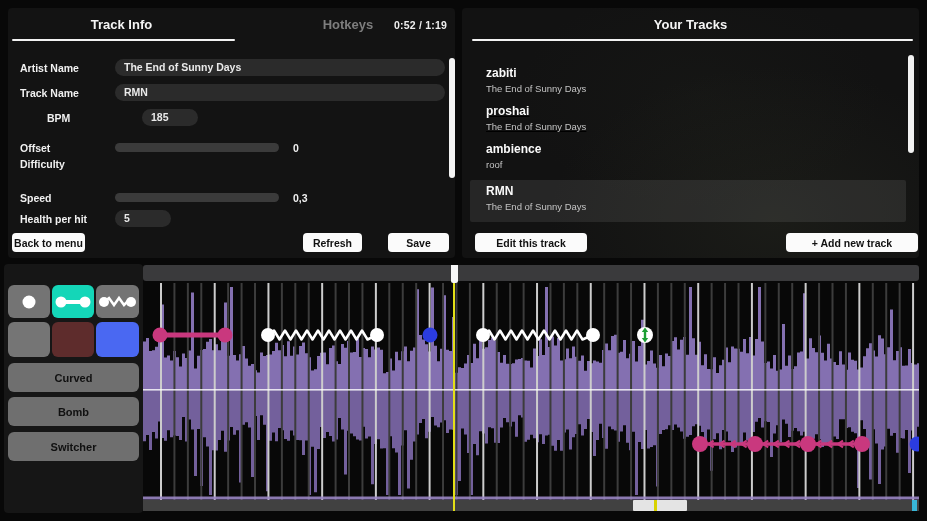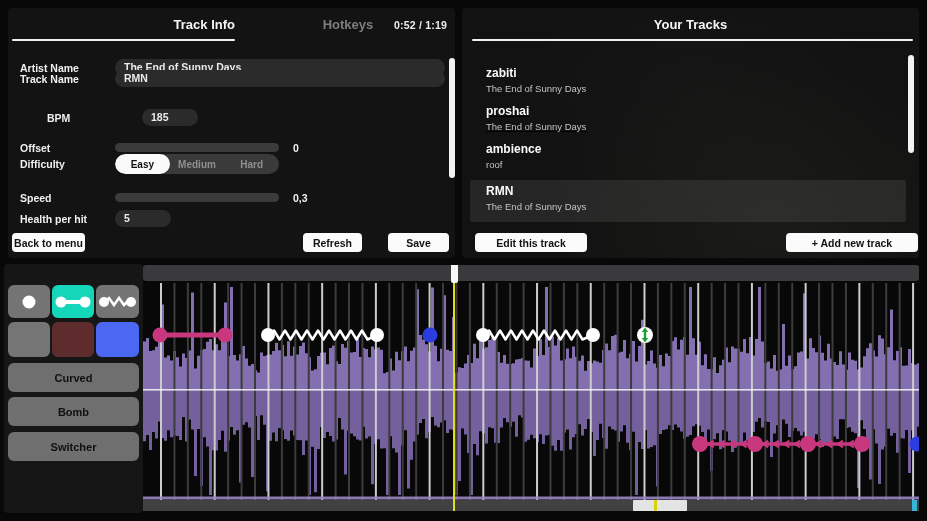--- a/index.html
+++ b/index.html
@@ -46,49 +46,44 @@
   #wave-svg { position:absolute; left:0; top:0; z-index:2; }
   #playhead { position:absolute; top:18px; width:2px; height:228px; z-index:5; }
   .mm { position:absolute; top:235px; height:11px; z-index:3; }
   #minimap-track { left:0; width:776px; background:#414141; }
   #minimap-thumb { background:#e4e4e4; border-radius:1px; }
 </style>
 </head>
 <body>
 
 <div class="panel" id="panel-left">
-  <div class="tab-title" style="left:0;width:227px;text-align:right;">Track Info</div>
+  <div class="tab-title" style="left:0;width:227px;text-align:center;">Track Info</div>
   <div class="tab-title tab-inactive" style="left:280px;width:120px;text-align:center;">Hotkeys</div>
   <div class="time">0:52 / 1:19</div>
   <div class="underline" style="left:4px;top:31px;width:223px;"></div>
 
   <div class="frow" style="top:46px;">
     <div class="flabel">Artist Name</div>
     <div class="tinput w-wide">The End of Sunny Days</div>
   </div>
-  <div class="frow" style="top:57px;">
+  <div class="frow" style="top:71px;">
     <div class="flabel">Track Name</div>
     <div class="tinput w-wide">RMN</div>
   </div>
   <div class="frow" style="top:96px;margin-left:27px;">
     <div class="flabel">BPM</div>
     <div class="tinput w-small">185</div>
   </div>
   <div class="frow" style="top:126px;">
     <div class="flabel">Offset</div>
     <div class="slider"></div>
     <div class="sval">0</div>
   </div>
   <div class="frow" style="top:146px;height:20px;">
     <div class="flabel">Difficulty</div>
-    <div class="seg-wrap">
-      <div class="seg sel">Easy</div>
-      <div class="seg">Medium</div>
-      <div class="seg">Hard</div>
-    </div>
   </div>
   <div class="frow" style="top:176px;">
     <div class="flabel">Speed</div>
     <div class="slider"></div>
     <div class="sval">0,3</div>
   </div>
   <div class="frow" style="top:197px;">
     <div class="flabel">Health per hit</div>
     <div class="tinput w-small">5</div>
   </div>

